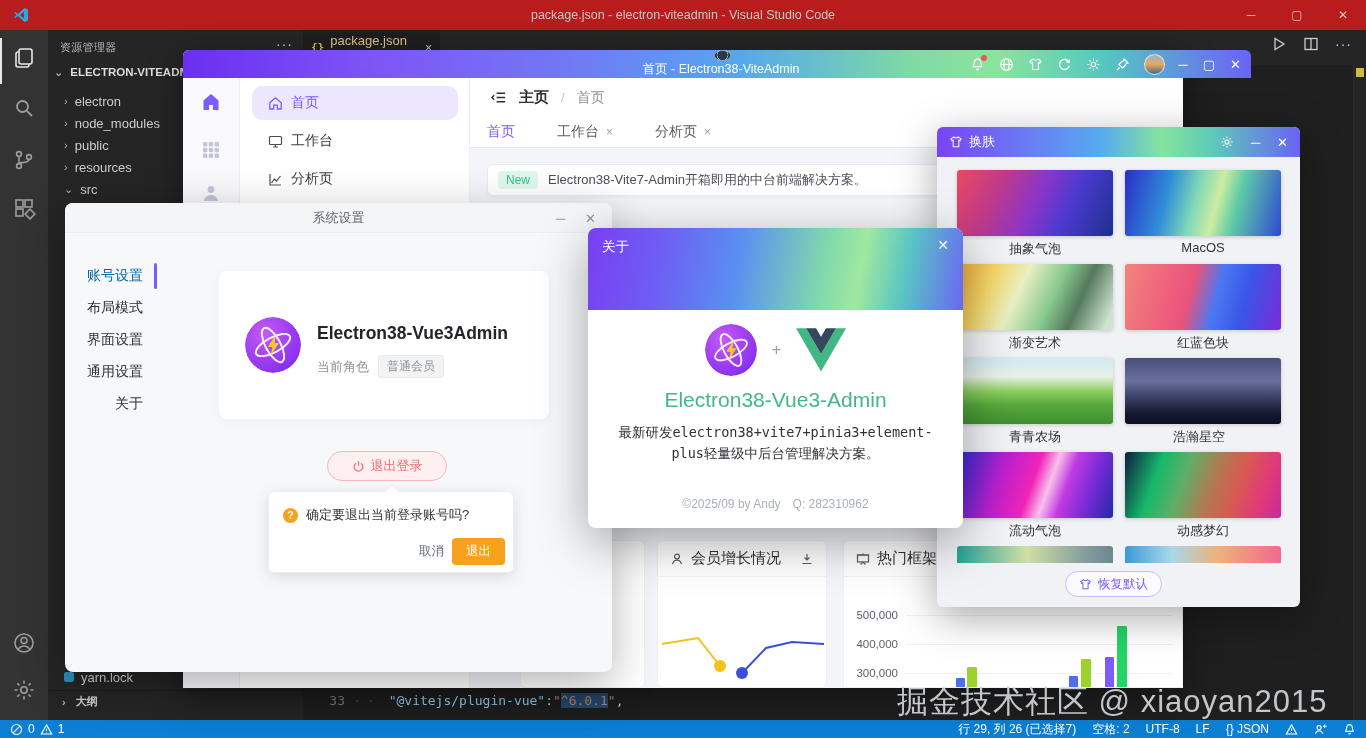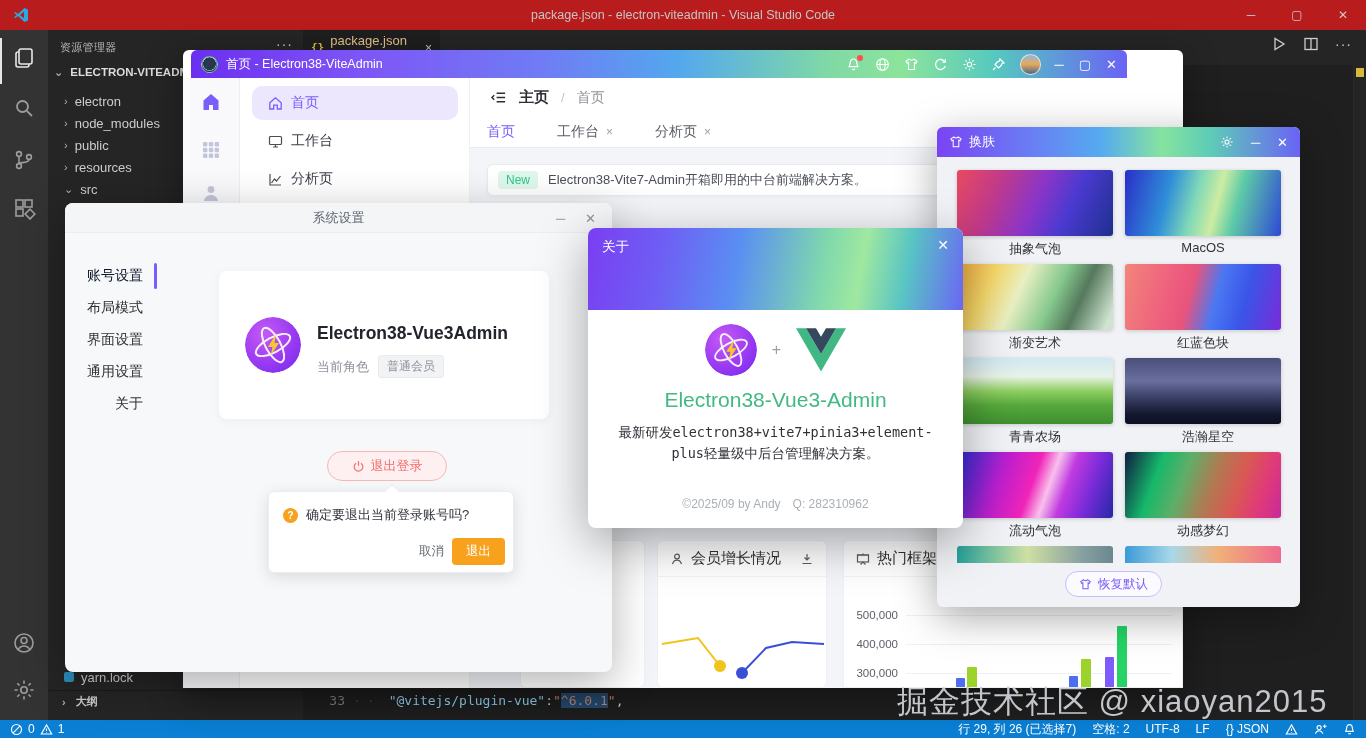--- a/index.html
+++ b/index.html
@@ -46,23 +46,23 @@
   .statusbar { left:0; top:720px; width:1366px; height:18px; background:#0a7fd4; color:#ffffff; font-size:12px;
     display:flex; align-items:center; }
   .st-left { display:flex; align-items:center; gap:5px; margin-left:10px; }
   .st-right { position:absolute; right:10px; display:flex; align-items:center; gap:16px; }
   .st-ic svg { width:13px; height:13px; display:block; }
   .watermark { left:897px; top:681px; z-index:60; font-size:31px; color:#ccd0d5; opacity:.95; letter-spacing:1px; white-space:nowrap; }
 
   
   .appwin { left:183px; top:50px; width:1000px; height:638px; z-index:10; background:#ffffff;
     border-radius:6px 6px 0 0; box-shadow:0 10px 35px rgba(0,0,0,.4); }
-  .app-titlebar { position:absolute; left:8px; top:0; width:936px; height:28px; border-radius:6px 6px 0 0;
+  .app-titlebar { position:absolute; left:0; top:0; width:1068px; height:28px; border-radius:6px 6px 0 0;
     background:linear-gradient(90deg,#6b2ff0 0%,#7e55f6 18%,#6f7df4 38%,#53a8ee 52%,#7fd9a5 68%,#8ce49b 76%,#55c8c0 86%,#6a63f5 100%);
-    display:flex; align-items:center; color:#fff; }
+    display:flex; align-items:center; color:#fff;flex-direction:column; }
   .app-logo { width:17px; height:17px; border-radius:50%; margin-left:10px;
     background:radial-gradient(circle at 50% 45%, #2b3550 55%, #58e0d0 58%, #1e2430 70%); border:1px solid rgba(255,255,255,.5); }
   .app-title { font-size:12.5px; margin-left:8px; }
   .app-tb-icons { position:absolute; right:10px; top:0; height:28px; display:flex; align-items:center; gap:14px; color:#fff; }
   .app-tb-icons svg { width:15px; height:15px; display:block; }
   .bellwrap { position:relative; }
   .reddot { position:absolute; right:-2px; top:-2px; width:6px; height:6px; border-radius:50%; background:#ff4d4f; }
   .avatar { width:21px; height:21px; border-radius:50%; border:1px solid rgba(255,255,255,.7);
     background:linear-gradient(180deg,#8fb8da 0%,#e8a85a 48%,#47688c 100%); }
   .app-winctl { font-size:13px; display:flex; gap:15px; align-items:center; }
@@ -127,21 +127,21 @@
     background:#fbfaff; border-radius:14px; color:#7b5df9; font-size:12.5px; display:flex; align-items:center; gap:6px; }
   .restore-btn svg { width:13px; height:13px; }
 
   
   .setwin { left:65px; top:203px; width:547px; height:469px; z-index:30; background:#f7f8fa; border-radius:8px;
     box-shadow:0 12px 45px rgba(0,0,0,.3); overflow:hidden; }
   .set-tb { position:absolute; left:0; top:0; width:547px; height:30px; background:#f4f5f7; border-bottom:1px solid #ebedf0;
     display:flex; align-items:center; justify-content:center; font-size:13px; color:#5f6672; }
   .set-ctl { position:absolute; right:16px; top:0; height:30px; display:flex; gap:20px; align-items:center; color:#8a9099; font-size:13px; }
   .set-nav-item { position:absolute; width:92px; text-align:right; padding-right:14px; font-size:14px; color:#303133; }
-  .set-nav-active { color:#0f172a;padding-left:8px; }
+  .set-nav-active { color:#0369a1;padding-left:8px; }
   .set-nav-bar { position:absolute; left:89px; width:3px; height:26px; background:#7b5df9; border-radius:2px; }
   .profile-card { position:absolute; left:154px; top:68px; width:330px; height:148px; background:#fff; border-radius:8px;
     box-shadow:0 2px 10px rgba(31,35,41,.05); }
   .elogo { border-radius:50%; display:block; }
   .profile-name { position:absolute; left:98px; top:52px; font-size:17.5px; font-weight:bold; color:#21242b; }
   .profile-role { position:absolute; left:98px; top:84px; display:flex; align-items:center; gap:9px; }
   .role-label { font-size:13px; color:#8f939b; }
   .role-badge { font-size:12px; color:#8f939b; background:#f2f3f5; border:1px solid #e8eaee; border-radius:3px; padding:2px 8px; }
   .logout-btn { position:absolute; left:262px; top:248px; width:120px; height:30px; border:1px solid #fab6b6; background:#fef0f0;
     border-radius:15px; color:#f56c6c; font-size:13px; display:flex; align-items:center; justify-content:center; gap:6px; }
@@ -546,21 +546,21 @@
     <div class="thumb t2" style="left:188px; top:43px;"></div>
     <div class="thumb-label" style="left:20px; top:113px;">抽象气泡</div>
     <div class="thumb-label" style="left:188px; top:113px;">MacOS</div>
     <div class="thumb t3" style="left:20px; top:137px;"></div>
     <div class="thumb t4" style="left:188px; top:137px;"></div>
     <div class="thumb-label" style="left:20px; top:207px;">渐变艺术</div>
     <div class="thumb-label" style="left:188px; top:207px;">红蓝色块</div>
     <div class="thumb t5" style="left:20px; top:231px;"></div>
     <div class="thumb t6" style="left:188px; top:231px;"></div>
     <div class="thumb-label" style="left:20px; top:301px;">青青农场</div>
-    <div class="thumb-label" style="left:193px; top:301px;">浩瀚星空</div>
+    <div class="thumb-label" style="left:184px; top:301px;">浩瀚星空</div>
     <div class="thumb t7" style="left:20px; top:325px;"></div>
     <div class="thumb t8" style="left:188px; top:325px;"></div>
     <div class="thumb-label" style="left:20px; top:395px;">流动气泡</div>
     <div class="thumb-label" style="left:188px; top:395px;">动感梦幻</div>
     <div class="strip s9a" style="left:20px; top:419px;"></div>
     <div class="strip s9b" style="left:188px; top:419px;"></div>
     <div class="restore-btn">
       <svg viewBox="0 0 15 15" fill="none" stroke="#7b5df9" stroke-width="1.2">
           <path d="M5.2 2 2 4.2l1.2 2 1.3-.7v7h6v-7l1.3.7 1.2-2L9.8 2c-.6.8-1.4 1.2-2.3 1.2S5.8 2.8 5.2 2z"></path>
         </svg>

